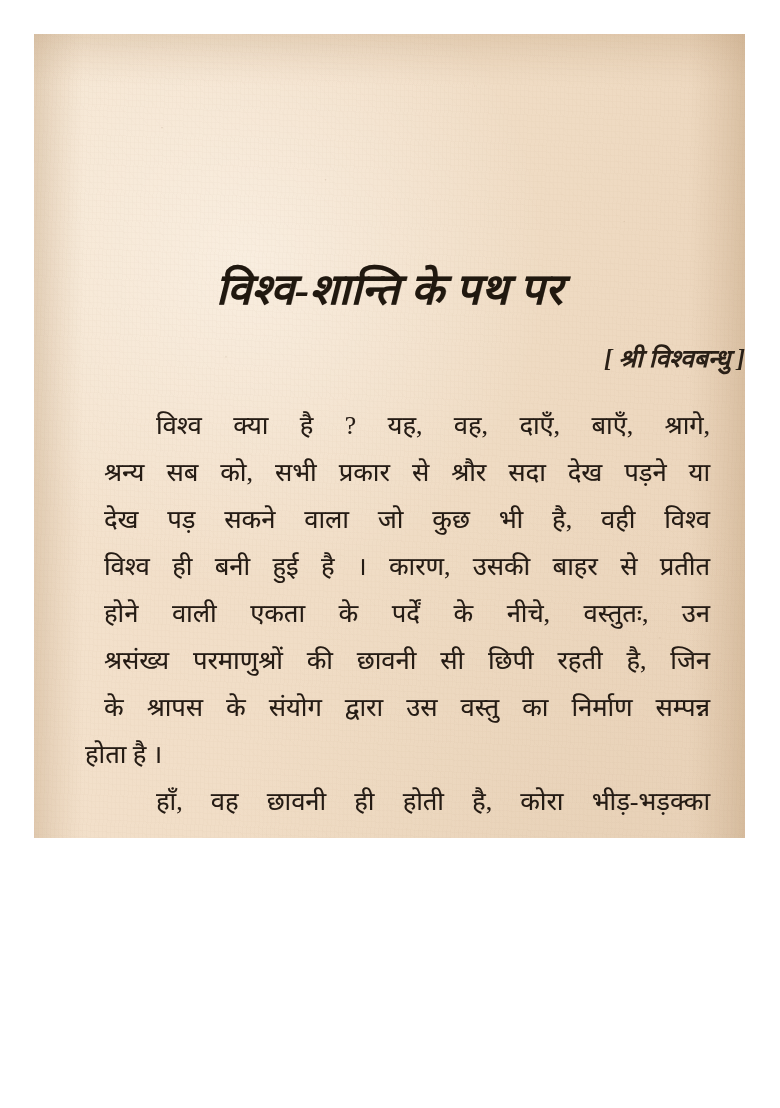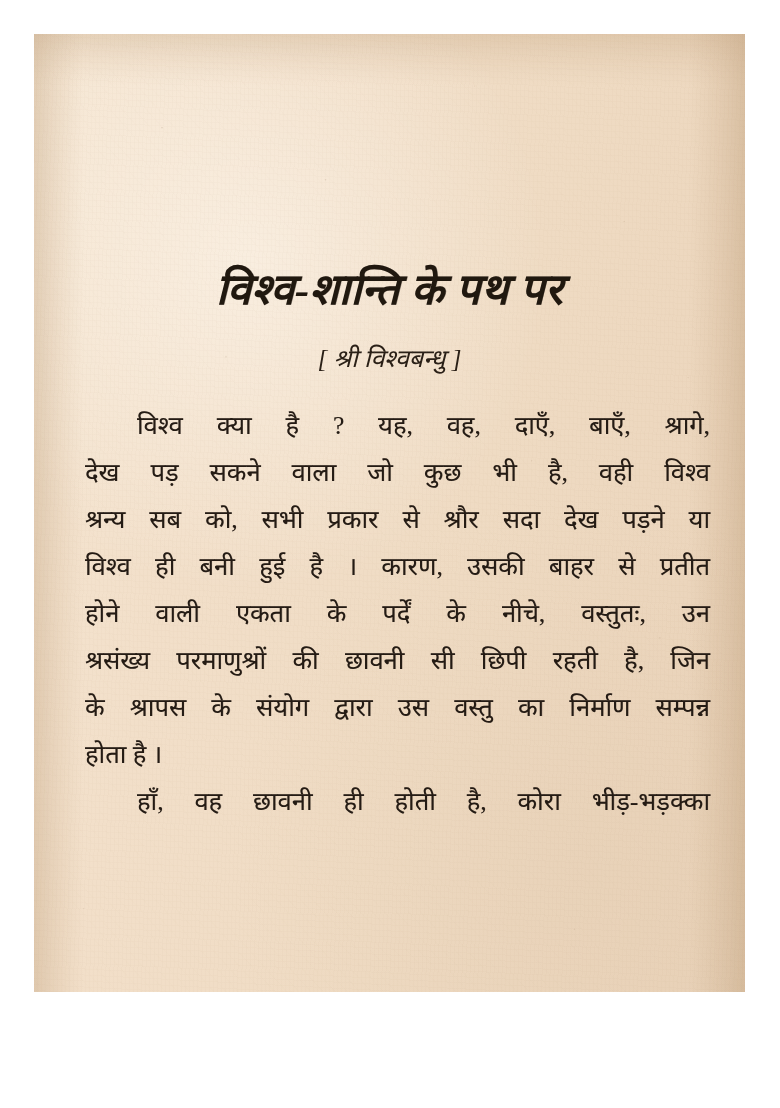--- a/index.html
+++ b/index.html
@@ -4,21 +4,21 @@
 <style>
   html, body {
     margin: 0;
     padding: 0;
     background: #ffffff;
   }
 
   #page {
     position: relative;
     width: 780px;
-    height: 992px;
+    height: 838px;
     background: #ffffff;
     overflow: hidden;
     font-family: "Liberation Serif", "DejaVu Serif", serif;
   }
 
   
   #paper {
     position: absolute;
     left: 34px;
     top: 34px;
@@ -109,23 +109,23 @@
     letter-spacing: 0.5px;
     color: #20180f;
     text-shadow: 0.4px 0.4px 0 rgba(35,26,20,0.45);
   }
 
   .byline {
     position: absolute;
     left: 0;
     top: 306px;
     width: 711px;
-    text-align: center;
+    text-align: right;
     font-size: 25px;
-    font-weight: 400;
+    font-weight: 700;
     font-style: italic;
     color: #2a2017;
   }
 
   .body {
     position: absolute;
     left: 51px;
     top: 368px;
     width: 625px;
   }
@@ -141,20 +141,21 @@
   .para-line.indent {
     padding-left: 52px;
   }
 
   
   .para-line.stretch {
     display: block;
     text-align: justify;
     text-align-last: justify;
     white-space: normal;
+    margin-left: 19px;
   }
 </style>
 </head>
 <body>
 
 <div id="page">
 
   <div id="paper">
 
     <div id="grain"></div>
@@ -168,22 +169,22 @@
 
     <div id="content">
 
       <div class="title">विश्व-शान्ति के पथ पर</div>
 
       <div class="byline">[ श्री विश्वबन्धु ]</div>
 
       <div class="body">
 
         <div class="para-line indent stretch">विश्व क्या है ? यह, वह, दाएँ, बाएँ, श्रागे,</div>
+        <div class="para-line stretch">श्रन्य सब को, सभी प्रकार से श्रौर सदा देख पड़ने या</div>
         <div class="para-line stretch">देख पड़ सकने वाला जो कुछ भी है, वही विश्व</div>
-        <div class="para-line stretch">श्रन्य सब को, सभी प्रकार से श्रौर सदा देख पड़ने या</div>
         <div class="para-line stretch">विश्व ही बनी हुई है । कारण, उसकी बाहर से प्रतीत</div>
         <div class="para-line stretch">होने वाली एकता के पर्दें के नीचे, वस्तुतः, उन</div>
         <div class="para-line stretch">श्रसंख्य परमाणुश्रों की छावनी सी छिपी रहती है, जिन</div>
         <div class="para-line stretch">के श्रापस के संयोग द्वारा उस वस्तु का निर्माण सम्पन्न</div>
         <div class="para-line">होता है ।</div>
 
         <div class="para-line indent stretch">हाँ, वह छावनी ही होती है, कोरा भीड़-भड़क्का</div>
 
       </div>
 

